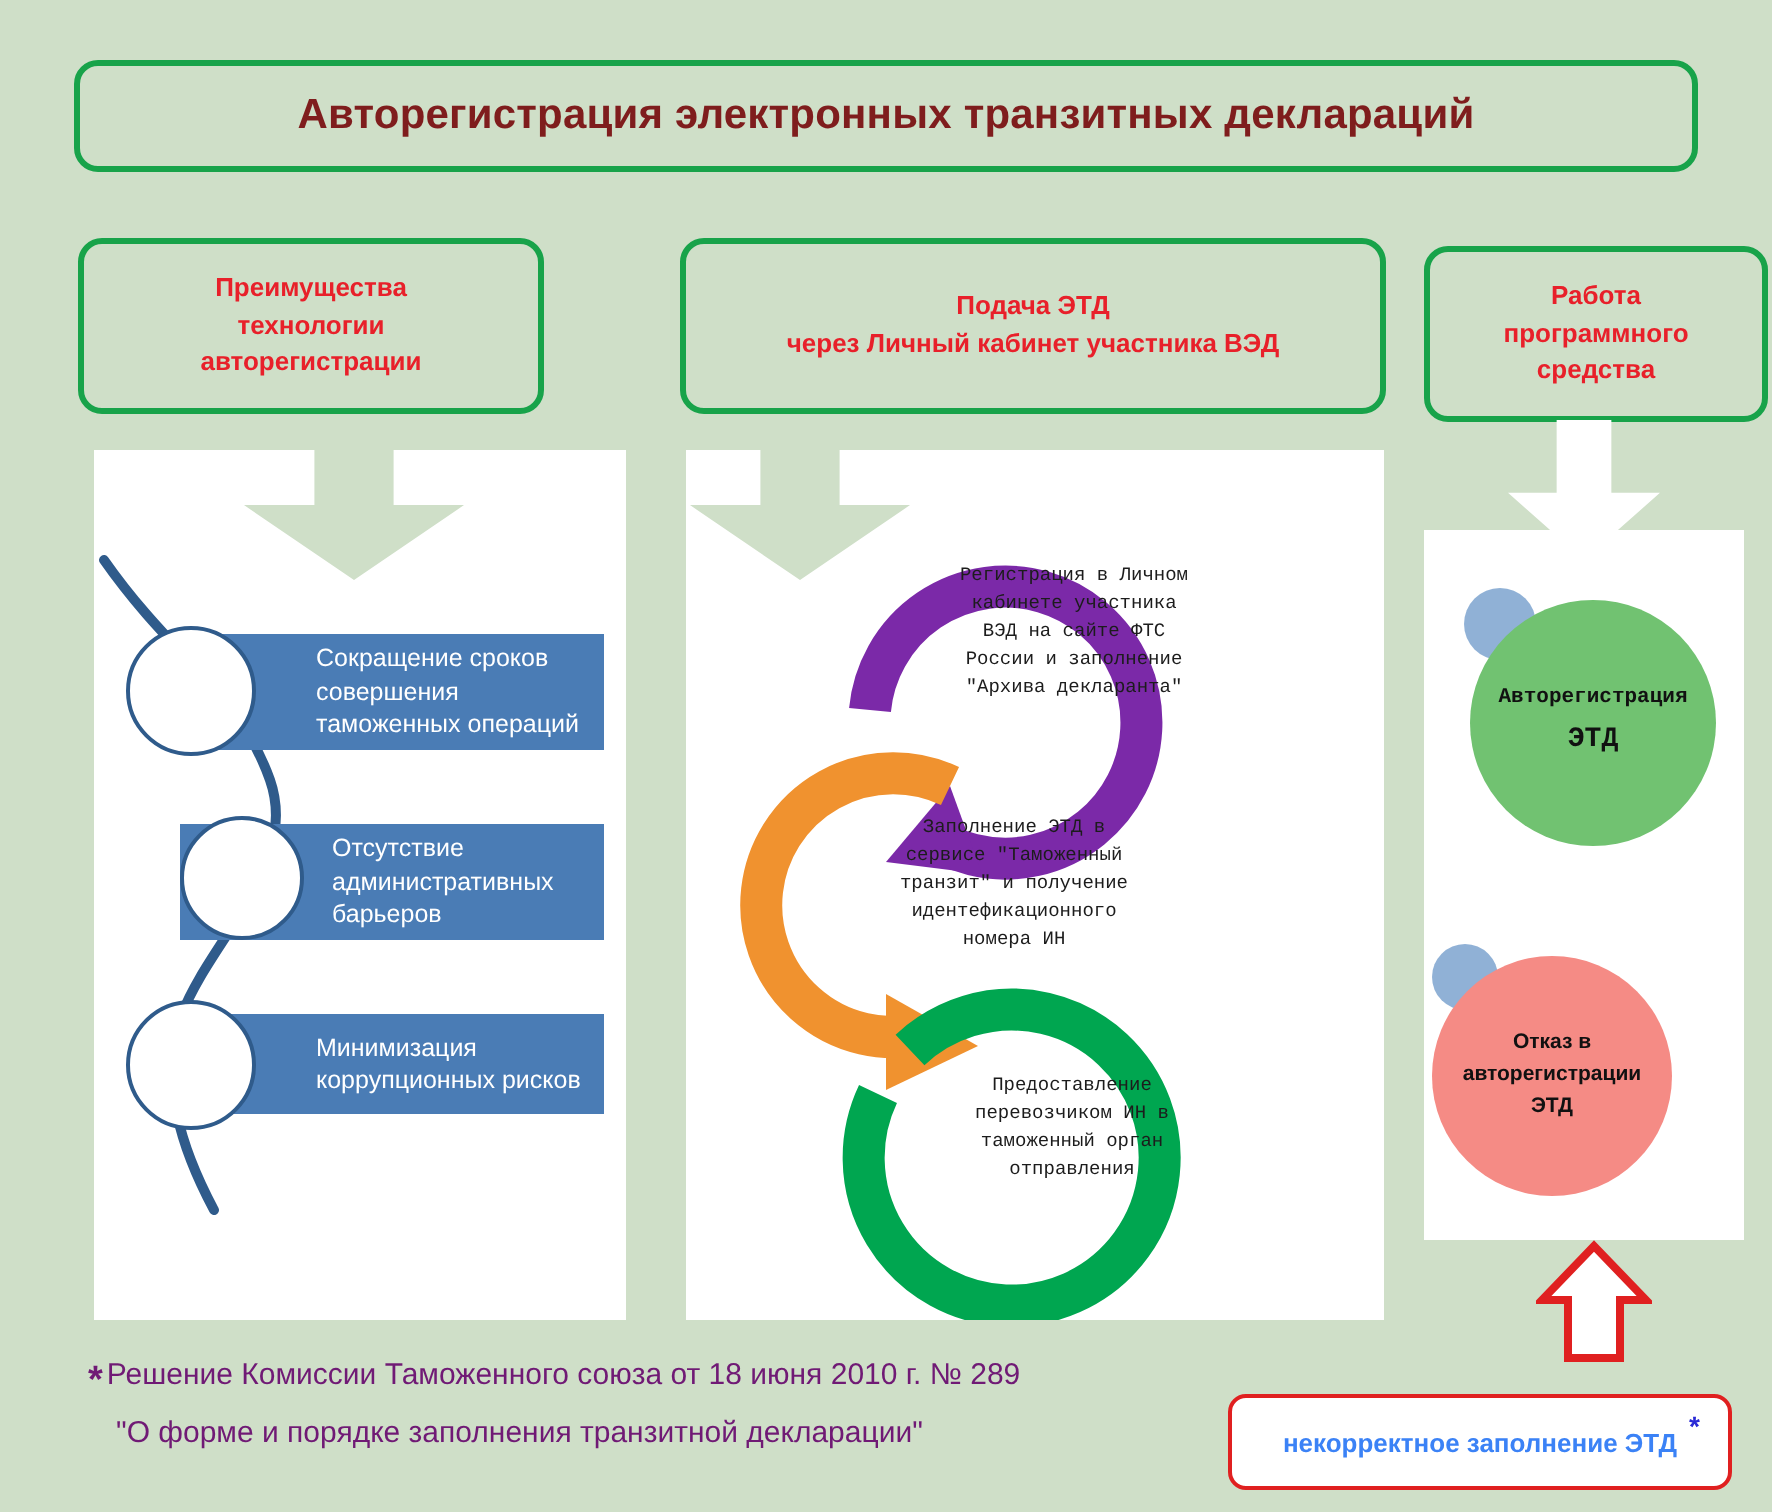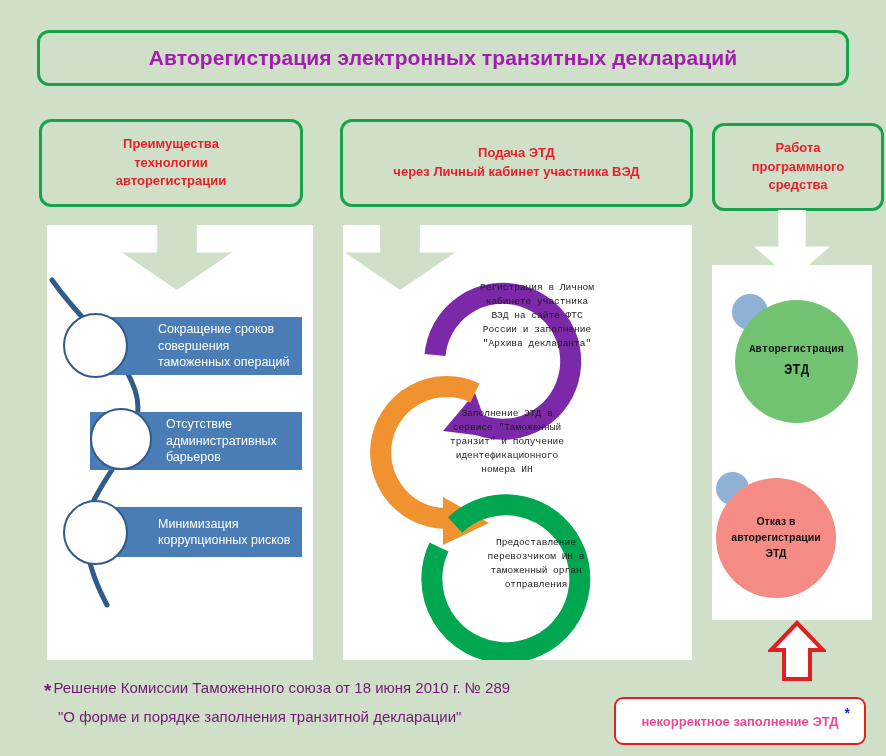--- a/index.html
+++ b/index.html
@@ -28,21 +28,21 @@
     width: 812px;
     height: 56px;
     border: 3px solid #18a34a;
     border-radius: 12px;
     box-sizing: border-box;
     display: flex;
     align-items: center;
     justify-content: center;
   }
   .title-text {
-    color: #a21caf;
+    color: #7f1d1d;
     font-size: 21px;
     font-weight: bold;
     letter-spacing: 0.1px;
     white-space: nowrap;
   }
 
   
   .hdr {
     position: absolute;
     border: 3px solid #18a34a;
@@ -51,21 +51,21 @@
     display: flex;
     align-items: center;
     justify-content: center;
     text-align: center;
     color: #e8202a;
     font-size: 13px;
     font-weight: bold;
     line-height: 1.45;
     padding: 4px 8px;
   }
-  .hdr-1 { left: 39px;  top: 119px; width: 264px; height: 88px; text-align: center; }
+  .hdr-1 { left: 39px;  top: 119px; width: 233px; height: 88px; text-align: center; }
   .hdr-2 { left: 340px; top: 119px; width: 353px; height: 88px; }
   .hdr-3 { left: 712px; top: 123px; width: 172px; height: 88px; }
 
   
   .panel {
     position: absolute;
     background: #ffffff;
   }
   .panel-left   { left: 47px;  top: 225px; width: 266px; height: 435px; }
   .panel-mid    { left: 343px; top: 225px; width: 349px; height: 435px; }
@@ -191,21 +191,21 @@
     background: #ffffff;
     border: 2.5px solid #e02020;
     border-radius: 9px;
     box-sizing: border-box;
     display: flex;
     align-items: center;
     justify-content: center;
     position: absolute;
   }
   .note-text {
-    color: #ec4899;
+    color: #3b82f6;
     font-size: 13px;
     font-weight: bold;
   }
   .note-star {
     position: absolute;
     right: 14px;
     top: 6px;
     color: #2a2ad6;
     font-size: 14px;
     font-weight: bold;

